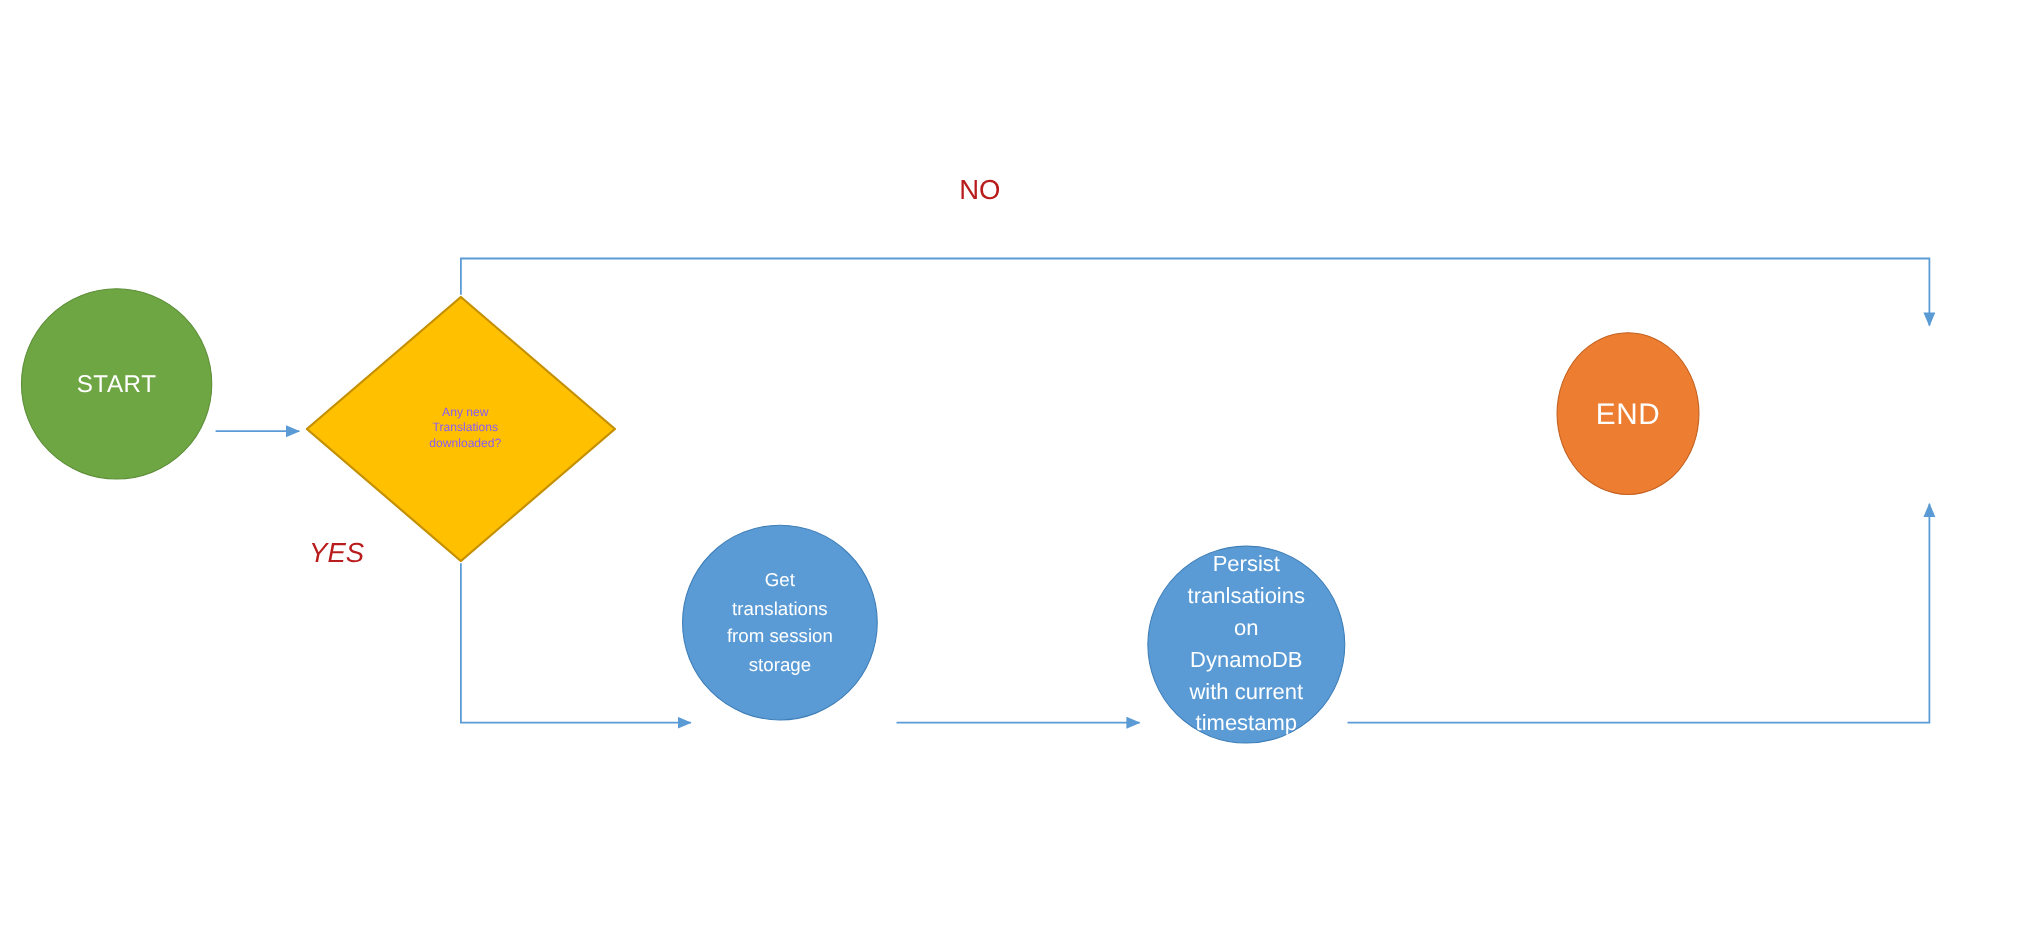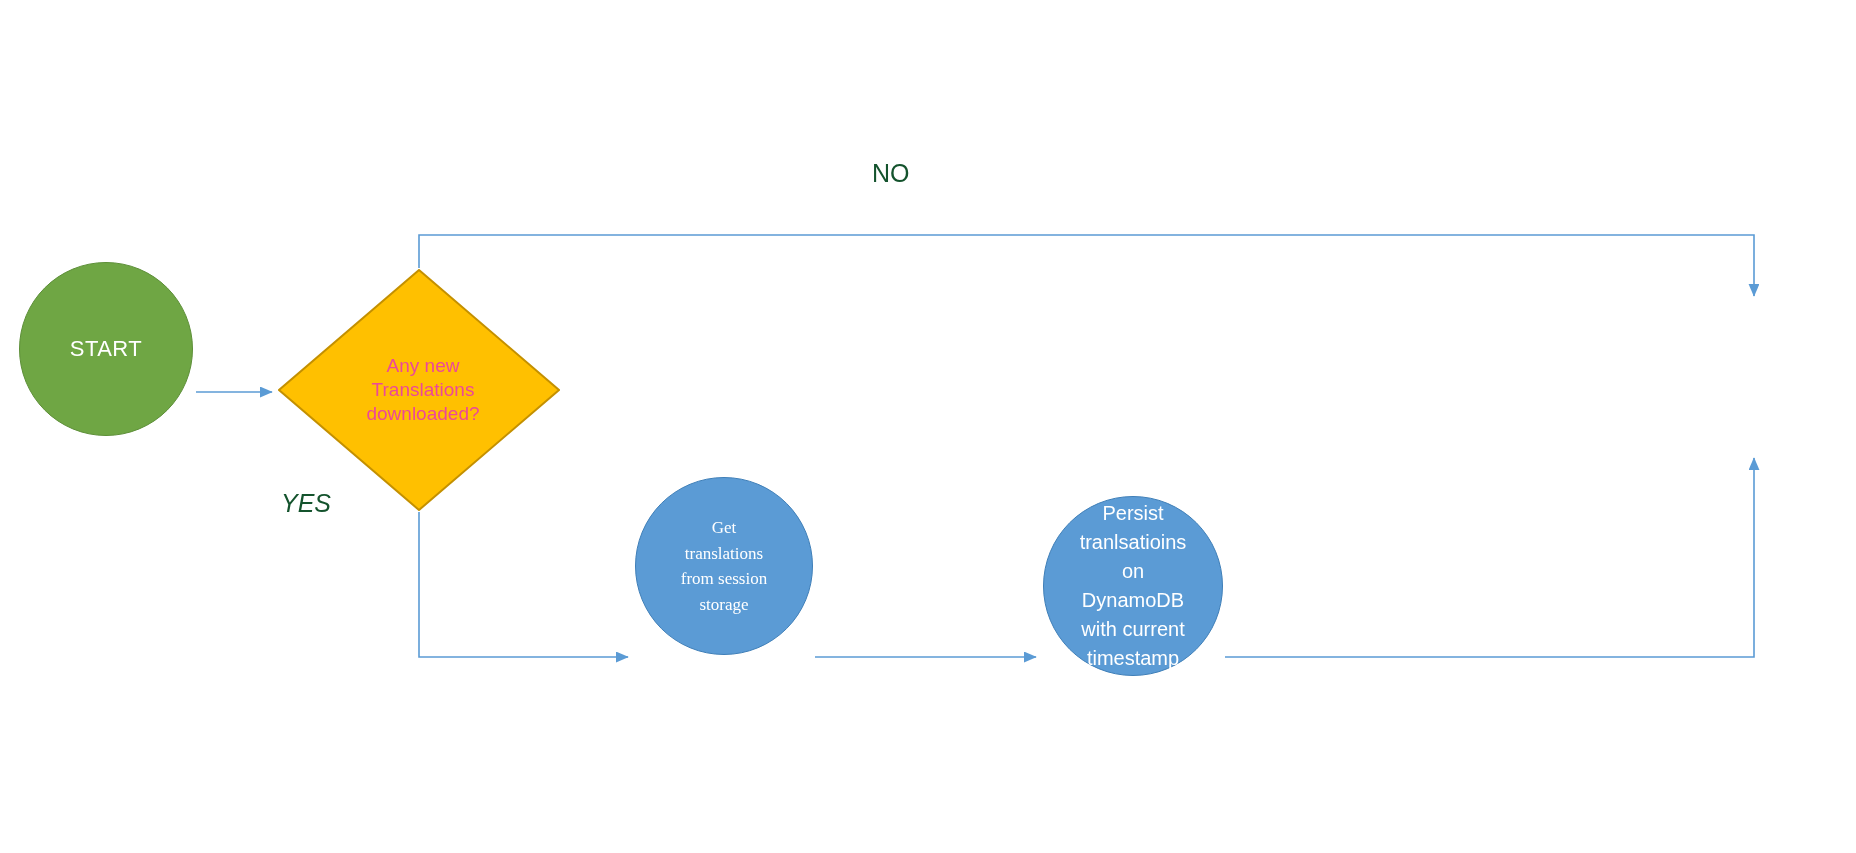--- a/index.html
+++ b/index.html
@@ -67,40 +67,39 @@
   }
   #node-decision .diamond-label {
     position: absolute;
     left: 0;
     top: 0;
     width: 100%;
     height: 100%;
     display: flex;
     align-items: center;
     justify-content: center;
-    font-size: 19px;
+    font-size: 11px;
     line-height: 1.25;
-    color: #ec4899;
+    color: #8b5cf6;
     white-space: pre-line;
     padding-left: 8px;
     box-sizing: border-box;
   }
 
   
   #node-get {
-    left: 635px;
+    left: 620px;
     top: 477px;
     width: 178px;
     height: 178px;
     background: #5B9BD5;
     border: 1px solid #3f7fb8;
     font-size: 17px;
     line-height: 1.5;
     white-space: pre-line;
-    font-family: Liberation Serif, serif;
   }
   #node-persist {
     left: 1043px;
     top: 496px;
     width: 180px;
     height: 180px;
     background: #5B9BD5;
     border: 1px solid #3f7fb8;
     font-size: 20px;
     line-height: 1.45;
@@ -115,21 +114,21 @@
     height: 148px;
     background: #ED7D31;
     border: 1px solid #c3611f;
     font-size: 27px;
     letter-spacing: 0.5px;
   }
 
   
   .edge-label {
     position: absolute;
-    color: #14532d;
+    color: #b91c1c;
     font-size: 25px;
     font-family: "Liberation Sans", sans-serif;
     white-space: nowrap;
   }
   #label-no {
     left: 872px;
     top: 159px;
   }
   #label-yes {
     left: 281px;
@@ -192,18 +191,21 @@
 
   <div class="node circle" id="node-persist">
     <span>Persist
 tranlsatioins
 on
 DynamoDB
 with current
 timestamp</span>
   </div>
 
+  <div class="node circle" id="node-end">
+    <span>END</span>
+  </div>
 
   <div class="edge-label" id="label-no">NO</div>
 
   <div class="edge-label" id="label-yes">YES</div>
 
 </div>
 
 </body></html>

